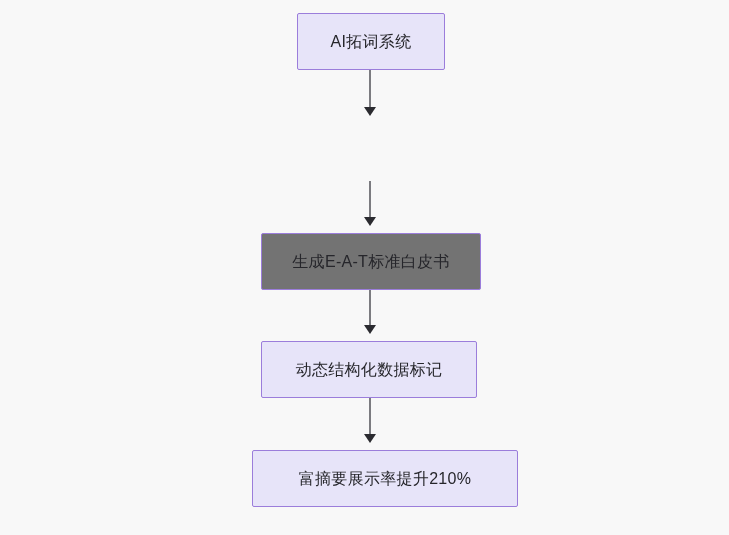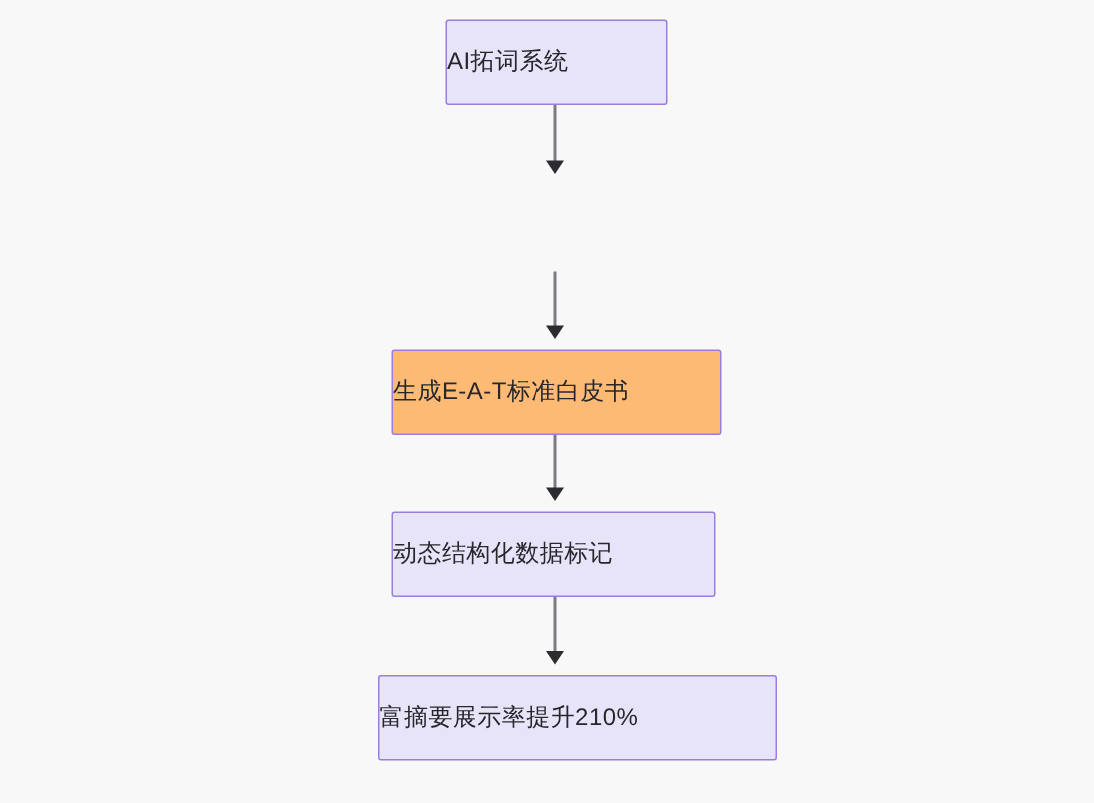--- a/index.html
+++ b/index.html
@@ -19,20 +19,21 @@
     height: 535px;
   }
   .node {
     position: absolute;
     box-sizing: border-box;
     background: #e7e4f9;
     border: 1.6px solid #9b7ddb;
     border-radius: 2px;
     display: flex;
     align-items: center;
+    justify-content: center;
     color: #26262b;
     font-size: 16px;
     letter-spacing: 0.3px;
     white-space: nowrap;
   }
   .node-label {
     display: block;
     line-height: 1;
   }
   .edge {
@@ -58,21 +59,21 @@
     <span class="node-label">AI拓词系统</span>
   </div>
 
   <div class="edge" id="edge-1" style="left: 369px; top: 70px; height: 38px; background: rgb(123, 123, 128);"></div>
   <div class="arrowhead" id="arrow-1" style="left: 364px; top: 107px; border-top-color: rgb(43, 43, 48);"></div>
 
 
   <div class="edge" id="edge-2" style="left: 369px; top: 181px; height: 37px; background: rgb(123, 123, 128);"></div>
   <div class="arrowhead" id="arrow-2" style="left: 364px; top: 217px; border-top-color: rgb(43, 43, 48);"></div>
 
-  <div class="node" id="node-3" style="left: 261px; top: 233px; width: 220px; height: 57px; background: #fdba74; border-color: rgb(155, 125, 219); color: rgb(38, 38, 43);">
+  <div class="node" id="node-3" style="left: 261px; top: 233px; width: 220px; height: 57px; background: #737373; border-color: rgb(155, 125, 219); color: rgb(38, 38, 43);">
     <span class="node-label">生成E-A-T标准白皮书</span>
   </div>
 
   <div class="edge" id="edge-3" style="left: 369px; top: 290px; height: 36px; background: rgb(123, 123, 128);"></div>
   <div class="arrowhead" id="arrow-3" style="left: 364px; top: 325px; border-top-color: rgb(43, 43, 48);"></div>
 
   <div class="node" id="node-4" style="left: 261px; top: 341px; width: 216px; height: 57px; background: rgb(231, 228, 249); border-color: rgb(155, 125, 219); color: rgb(38, 38, 43);">
     <span class="node-label">动态结构化数据标记</span>
   </div>
 

